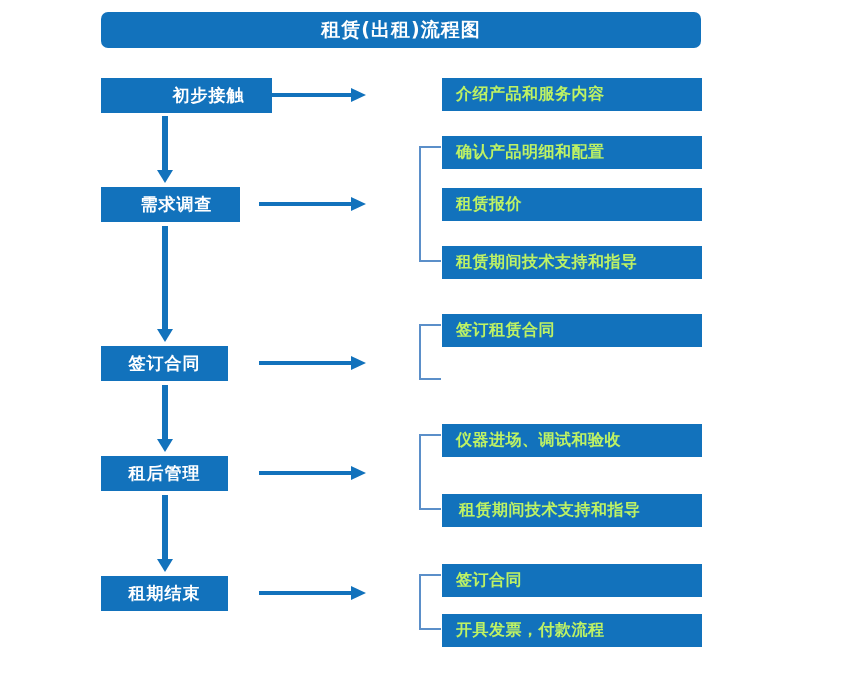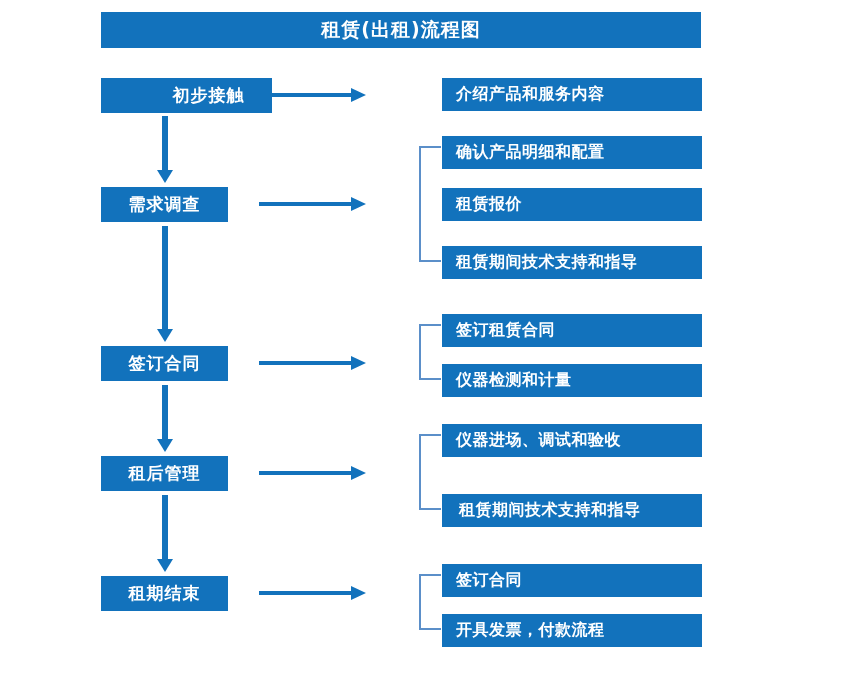--- a/index.html
+++ b/index.html
@@ -27,20 +27,21 @@
     width: 600px;
     height: 36px;
     background: #1272BC;
     color: #ffffff;
     display: flex;
     align-items: center;
     justify-content: center;
     font-size: 19px;
     font-weight: bold;
     letter-spacing: 1px;
+    border-radius: 7px;
   }
 
   
   .stage-box {
     position: absolute;
     left: 101px;
     width: 127px;
     height: 35px;
     background: #1272BC;
     color: #ffffff;
@@ -52,21 +53,21 @@
     letter-spacing: 1px;
   }
 
   
   .detail-box {
     position: absolute;
     left: 442px;
     width: 260px;
     height: 33px;
     background: #1272BC;
-    color: #ffffff;
+    color: #bef264;
     display: flex;
     align-items: center;
     font-size: 16px;
     font-weight: bold;
     padding-left: 14px;
     box-sizing: border-box;
     letter-spacing: 0.5px;
   }
 
   
@@ -130,21 +131,21 @@
   }
 </style>
 </head>
 <body>
 
 <div id="canvas">
 
   <div class="title-bar">租赁(出租)流程图</div>
 
   <div class="stage-box" style="top:78px;padding-left:44px;">初步接触</div>
-  <div class="stage-box" style="top:187px;">需求调查</div>
+  <div class="stage-box" style="top:187px;padding-left:12px;">需求调查</div>
   <div class="stage-box" style="top:346px;">签订合同</div>
   <div class="stage-box" style="top:456px;">租后管理</div>
   <div class="stage-box" style="top:576px;">租期结束</div>
 
   <div class="v-arrow" style="top:116px; height:67px;">
     <div class="shaft" style="height:54px;"></div>
     <div class="head" style="top:54px;"></div>
   </div>
   <div class="v-arrow" style="top:226px; height:116px;">
     <div class="shaft" style="height:103px;"></div>
@@ -183,19 +184,18 @@
   <div class="bracket" style="top:146px; height:116px;"></div>
   <div class="bracket" style="top:324px; height:56px;"></div>
   <div class="bracket" style="top:434px; height:76px;"></div>
   <div class="bracket" style="top:574px; height:56px;"></div>
 
   <div class="detail-box" style="top:78px;">介绍产品和服务内容</div>
   <div class="detail-box" style="top:136px;">确认产品明细和配置</div>
   <div class="detail-box" style="top:188px;">租赁报价</div>
   <div class="detail-box" style="top:246px;">租赁期间技术支持和指导</div>
   <div class="detail-box" style="top:314px;">签订租赁合同</div>
-  <div class="detail-box" style="top:364px;">仪器检测和计量</div>
   <div class="detail-box" style="top:424px;">仪器进场、调试和验收</div>
   <div class="detail-box" style="top:494px;padding-left:17px;">租赁期间技术支持和指导</div>
   <div class="detail-box" style="top:564px;">签订合同</div>
   <div class="detail-box" style="top:614px;">开具发票，付款流程</div>
 
 </div>
 
 </body></html>

